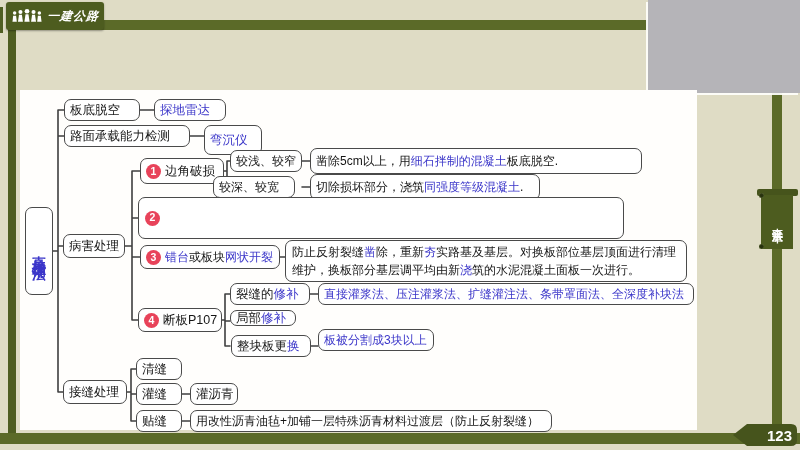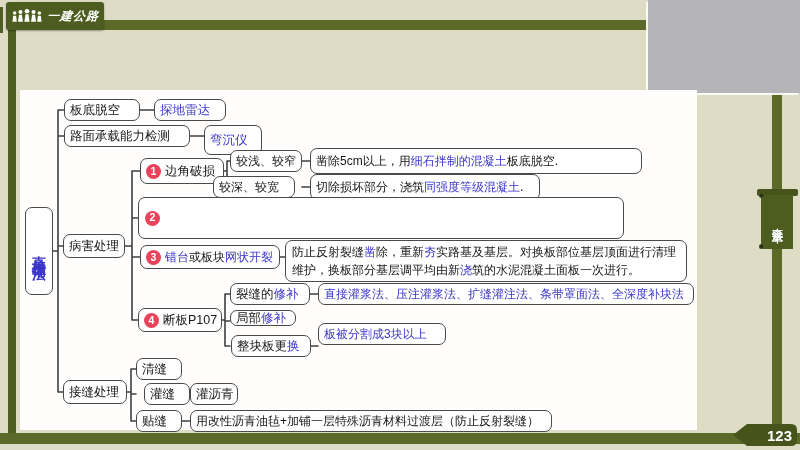--- a/index.html
+++ b/index.html
@@ -167,24 +167,24 @@
       <span class="hl">直接灌浆法、压注灌浆法、扩缝灌注法、条带罩面法、全深度补块法</span>
     </div>
   <div class="node" style="left:210px;top:220px;width:66px;height:16px">
       <span>局部</span>
       <span class="hl">修补</span>
     </div>
   <div class="node" style="left:211px;top:245px;width:80px;height:22px">
       <span>整块板更</span>
       <span class="hl">换</span>
     </div>
-  <div class="node f12" style="left:298px;top:233px;width:128px;height:22px">
+  <div class="node f12" style="left:298px;top:239px;width:116px;height:22px">
       <span class="hl">板被分割成3块以上</span>
     </div>
 
   <div class="node" style="left:43px;top:290px;width:64px;height:24px">接缝处理</div>
   <div class="node" style="left:116px;top:268px;width:46px;height:22px">清缝</div>
-  <div class="node" style="left:124px;top:293px;width:46px;height:22px">灌缝</div>
+  <div class="node" style="left:116px;top:293px;width:46px;height:22px">灌缝</div>
   <div class="node" style="left:170px;top:293px;width:48px;height:22px">灌沥青</div>
   <div class="node" style="left:116px;top:320px;width:46px;height:22px">贴缝</div>
   <div class="node f12" style="left:170px;top:320px;width:362px;height:22px">用改性沥青油毡+加铺一层特殊沥青材料过渡层（防止反射裂缝）</div>
 
 </div>
 
 </body></html>

